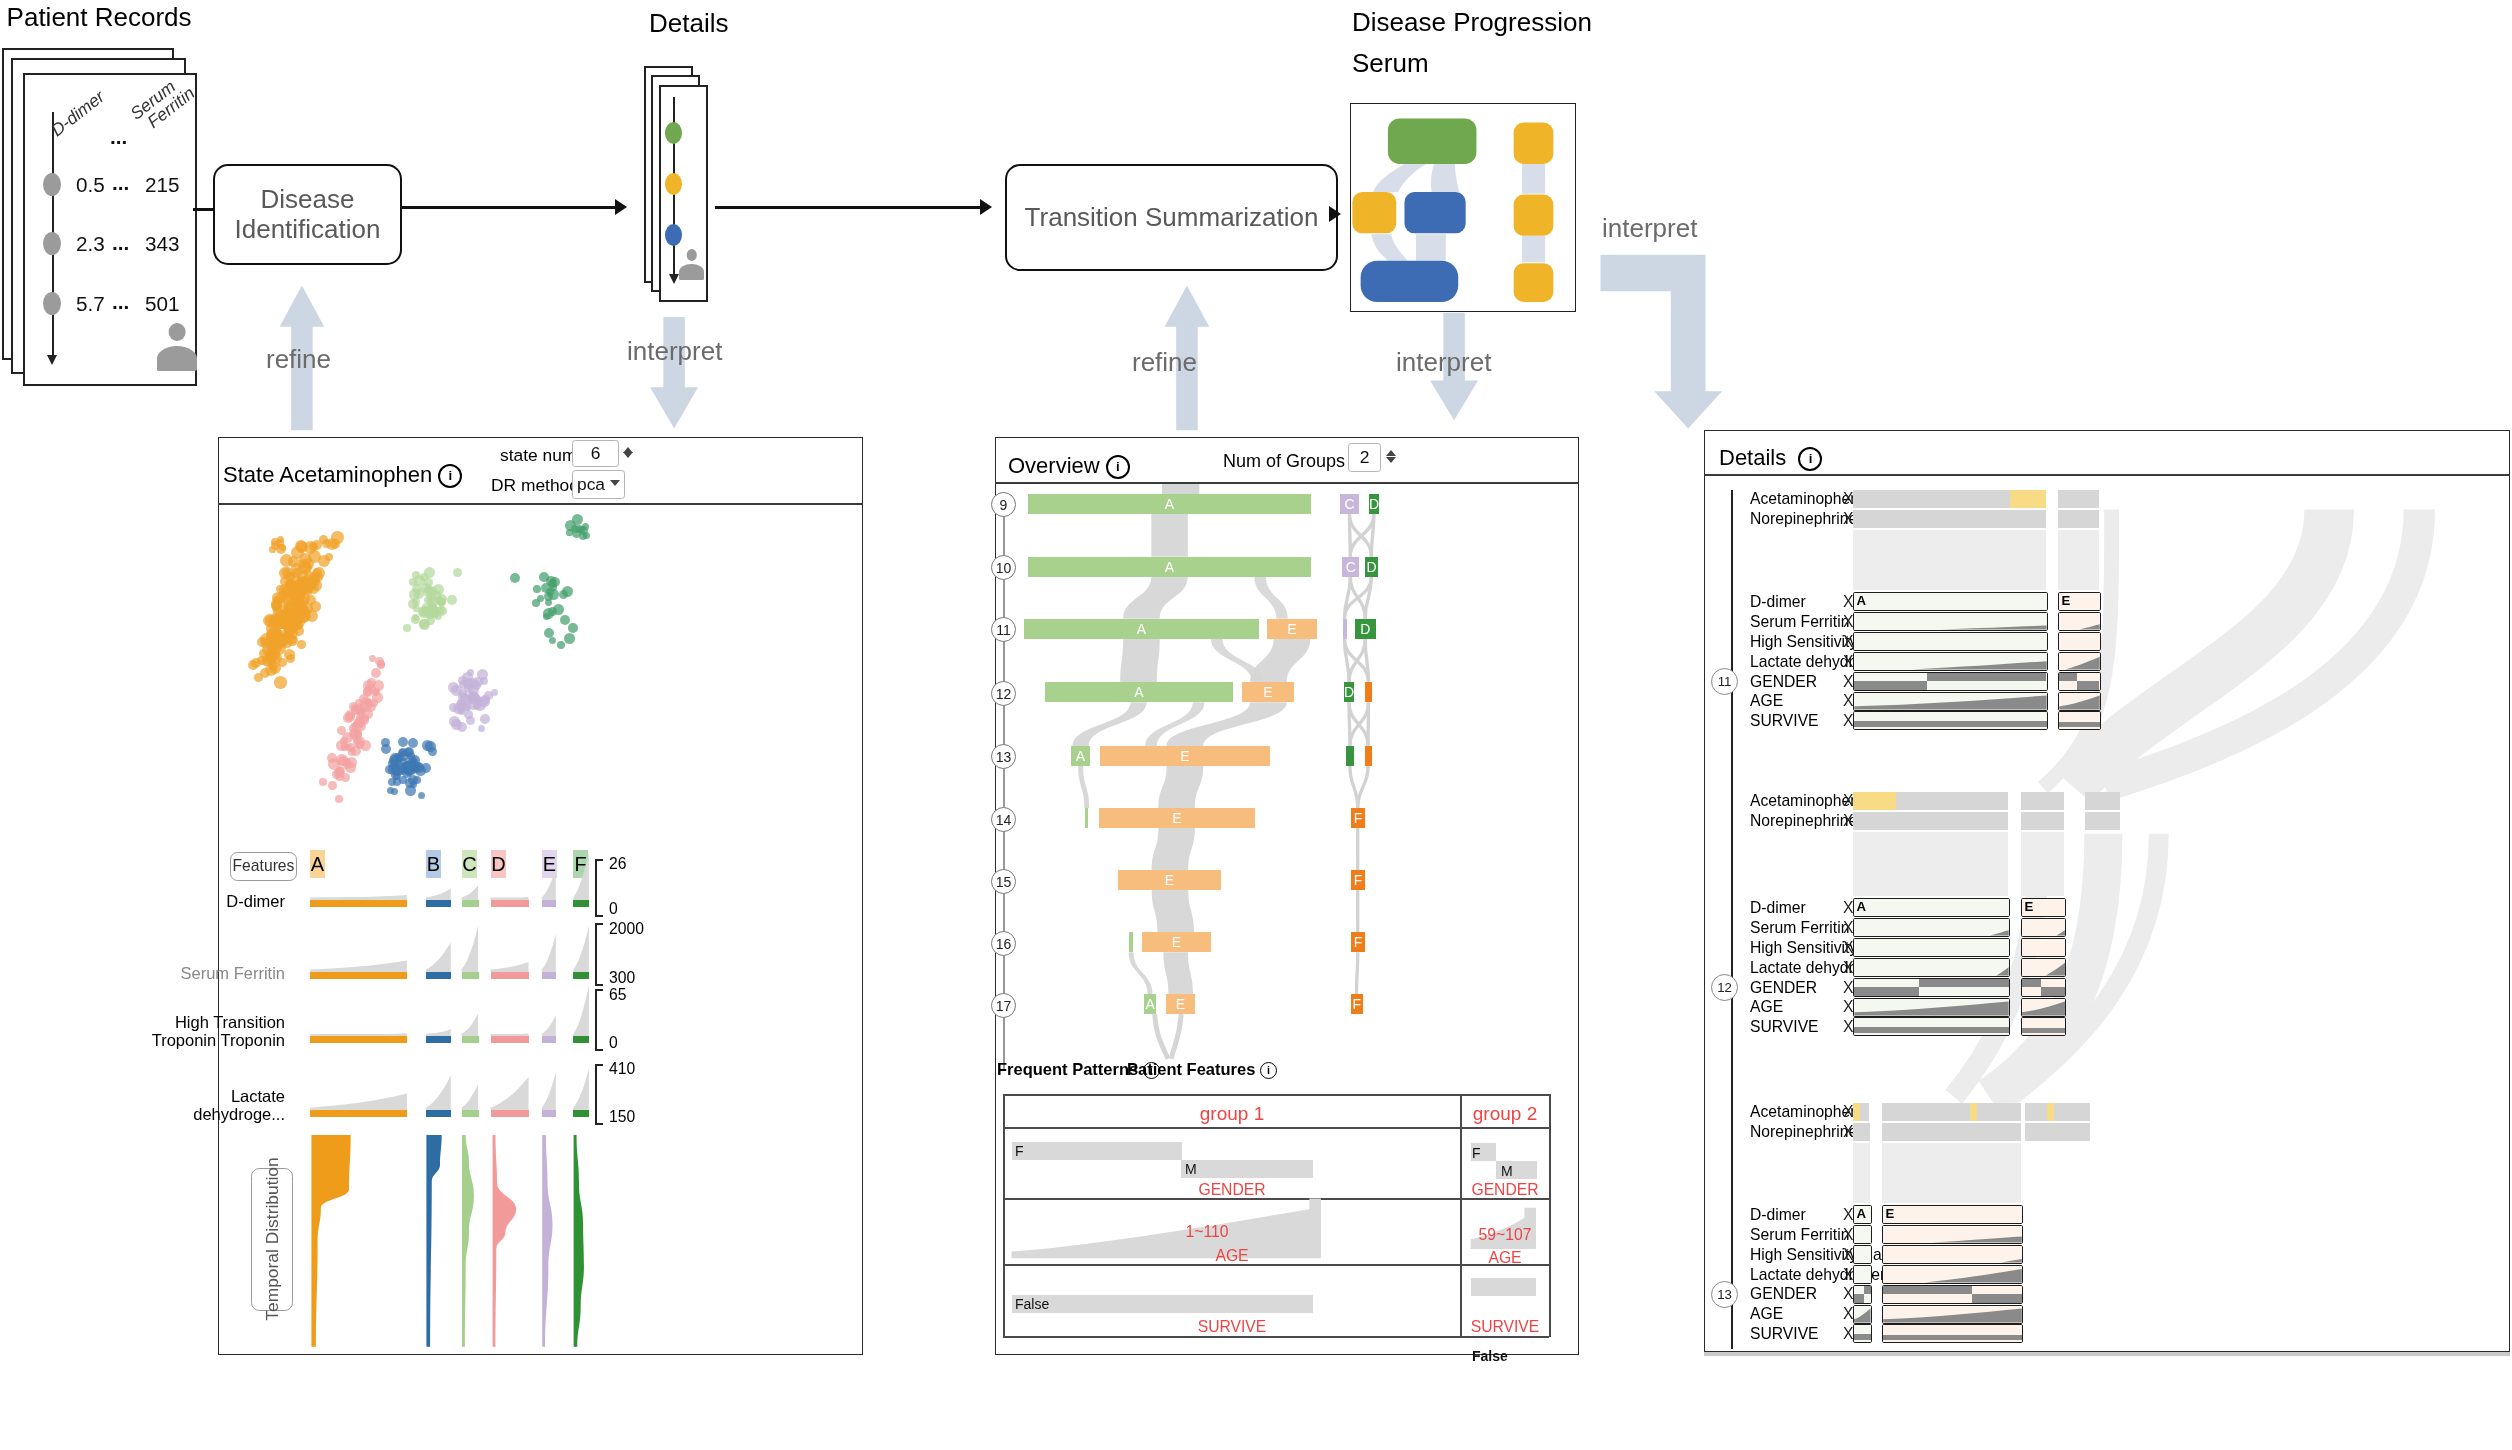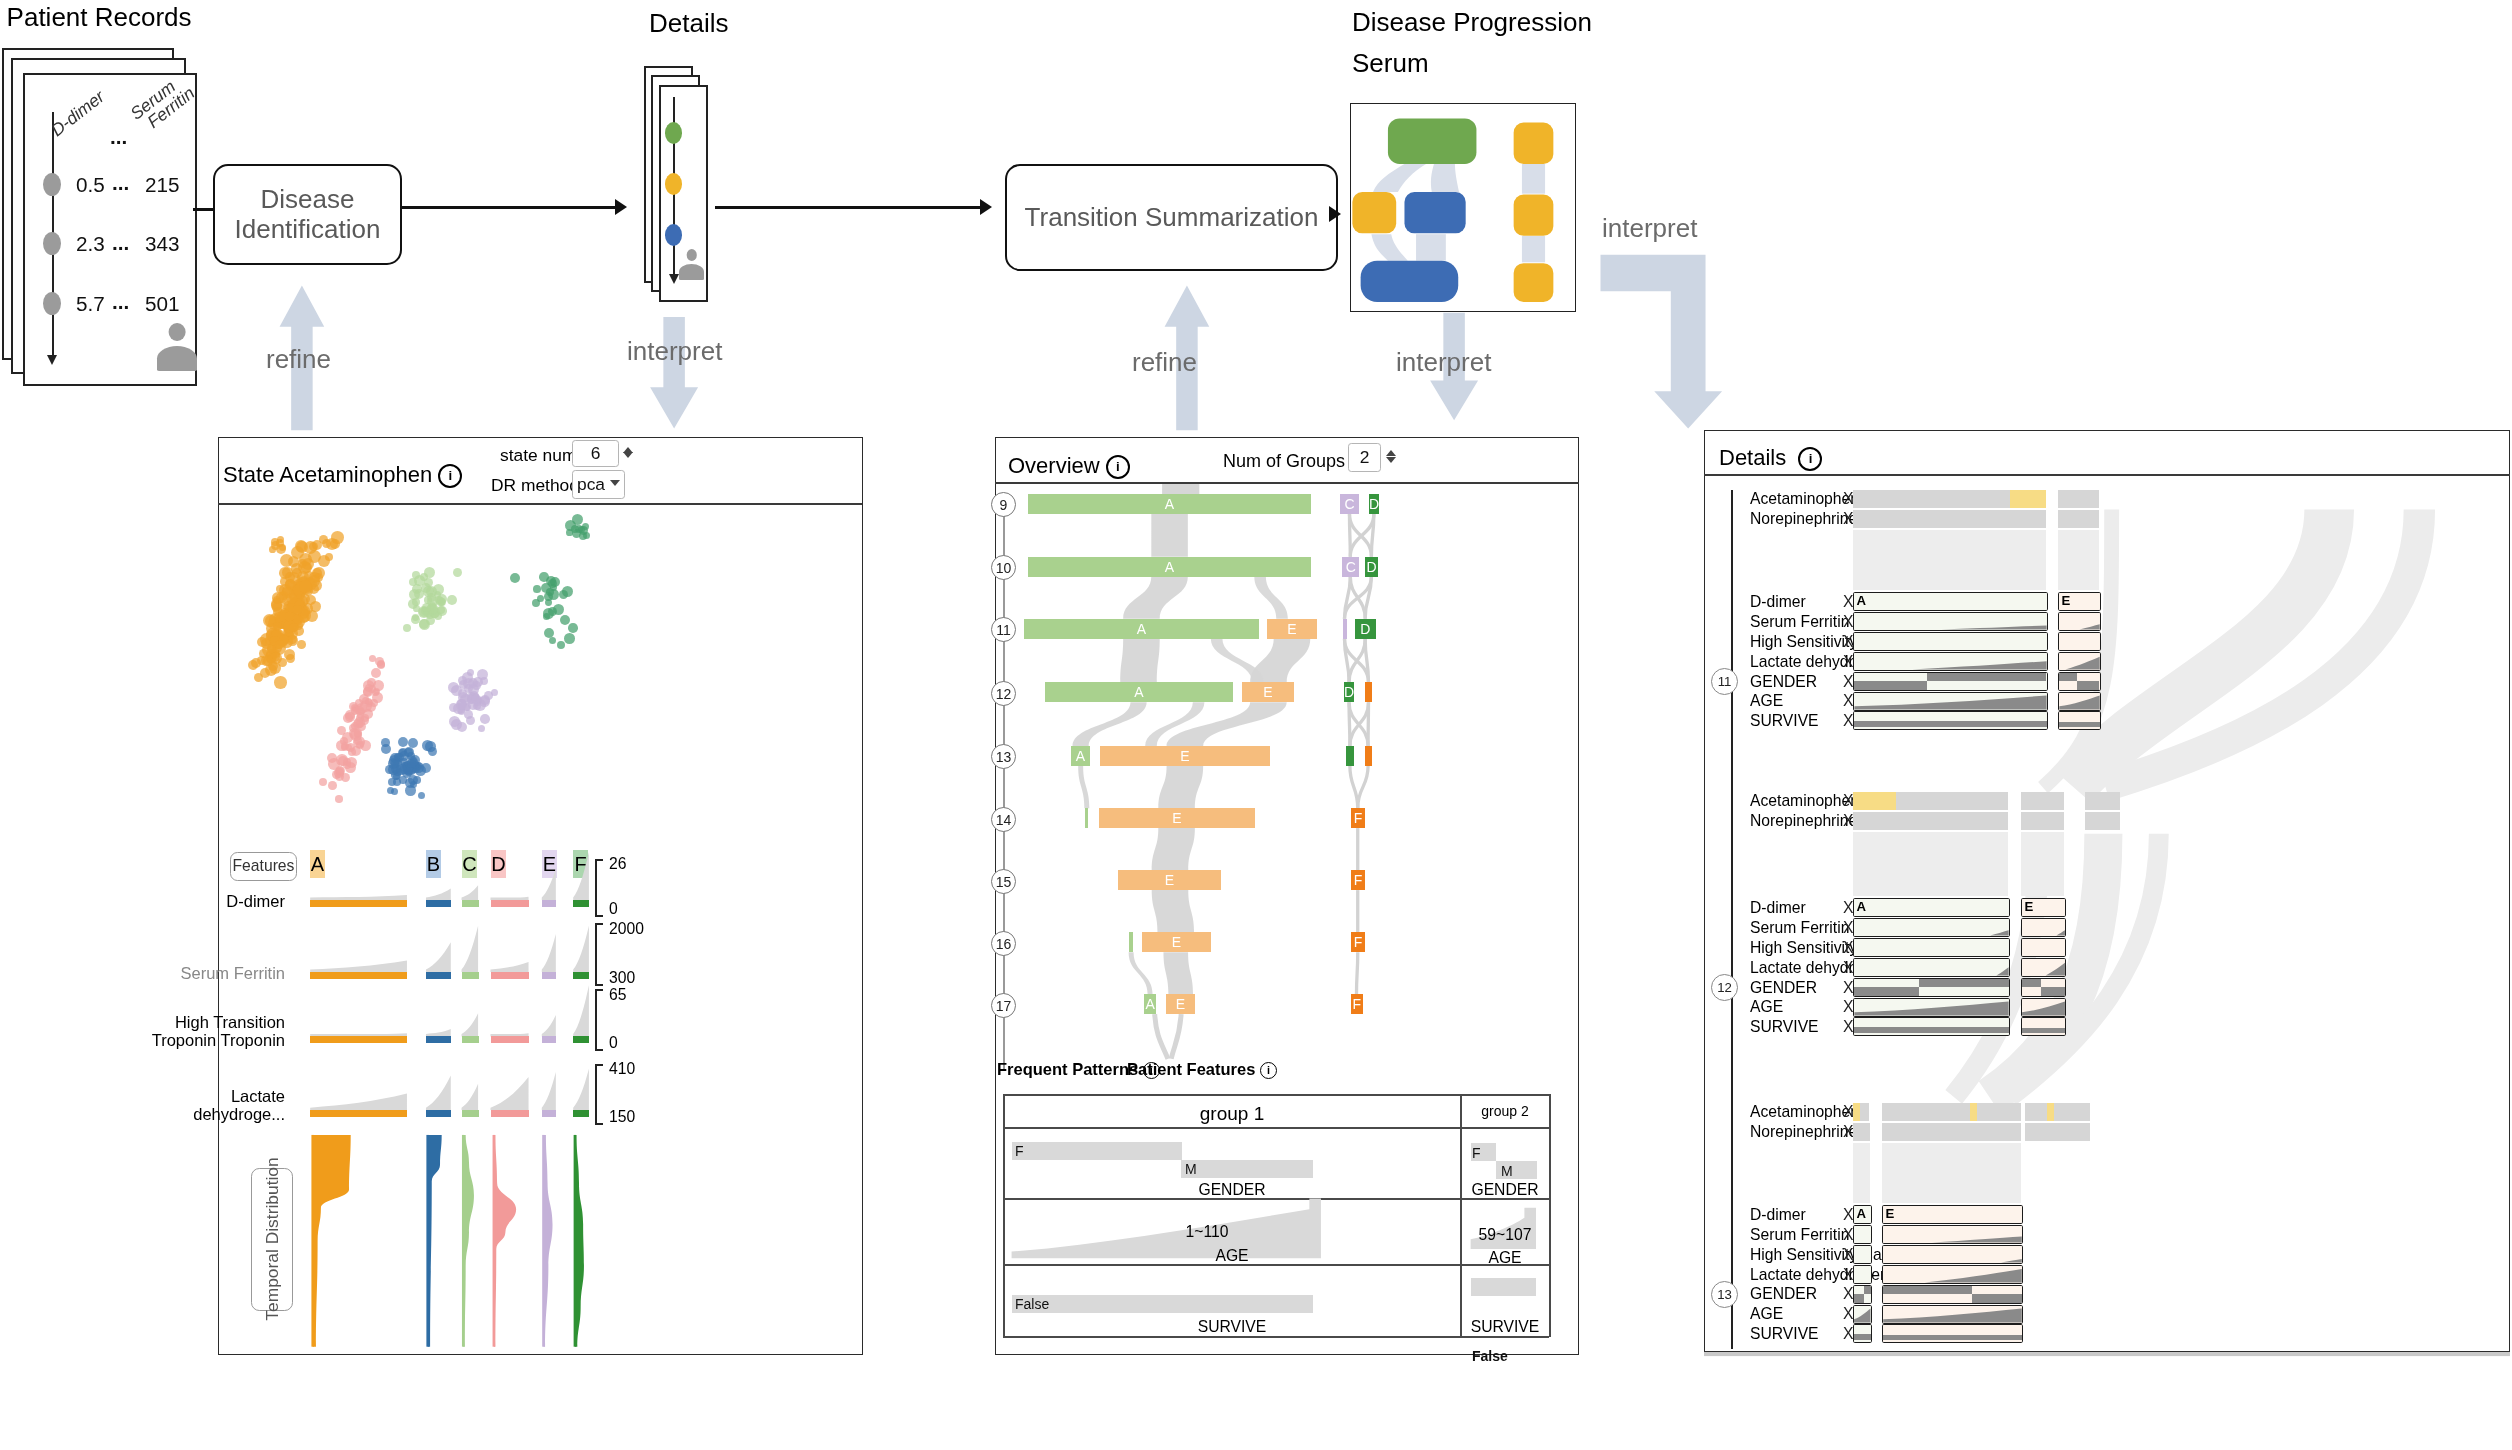--- a/index.html
+++ b/index.html
@@ -35,21 +35,21 @@
   .state-chip{position:absolute;width:15px;height:28px;display:flex;align-items:center;justify-content:center;font-size:20px;color:#000;}
   .frow-label{position:absolute;font-size:16.5px;color:#000;text-align:right;line-height:1.1;}
   .scale-num{position:absolute;font-size:15.7px;color:#000;}
   .tdl{position:absolute;border:1.7px solid #999;border-radius:8.3px;color:#555;font-size:17.4px;display:flex;align-items:center;justify-content:center;text-align:center;line-height:1.15;}
   .ov-bar{position:absolute;height:20px;display:flex;align-items:center;justify-content:center;color:#fff;font-size:14px;}
   .tstep{position:absolute;width:23px;height:23px;border:1.7px solid #777;border-radius:50%;background:#fff;color:#222;font-size:14px;display:flex;align-items:center;justify-content:center;}
   .sublabel{position:absolute;font-size:16.5px;font-weight:bold;color:#000;white-space:nowrap;}
   .tbl-line{position:absolute;background:#4a4a4a;}
   .gbar{position:absolute;background:#d9d9d9;}
   .gtext{position:absolute;font-size:14px;color:#111;white-space:nowrap;}
-  .gcap{position:absolute;font-size:15.7px;color:#000000;text-align:center;white-space:nowrap;}
+  .gcap{position:absolute;font-size:15.7px;color:#ef4444;text-align:center;white-space:nowrap;}
   .d-label{position:absolute;font-size:15.7px;color:#000;white-space:nowrap;}
   .d-x{position:absolute;font-size:15.7px;color:#222;}
   .d-box{position:absolute;height:16.5px;border:1.7px solid #1c1c1c;border-radius:1.7px;overflow:hidden;}
   .d-box .dark{position:absolute;background:#8a8a8a;}
   .d-letter{position:absolute;left:2.5px;top:0px;font-size:13.2px;font-weight:bold;color:#000;}
   .dbar{position:absolute;height:18px;}
   .circnum{position:absolute;width:25px;height:25px;border:1.7px solid #888;border-radius:50%;background:#fff;color:#222;font-size:13.2px;display:flex;align-items:center;justify-content:center;}
   svg{position:absolute;left:0;top:0;overflow:visible;}
 </style>
 </head>
@@ -873,21 +873,21 @@
 <div id="pf-table">
     <div class="tbl-line" style="left: 1003px; top: 1094px; width: 546px; height: 2.1px;"></div>
     <div class="tbl-line" style="left: 1003px; top: 1336px; width: 546px; height: 2.1px;"></div>
     <div class="tbl-line" style="left: 1003px; top: 1094px; width: 2.1px; height: 242px;"></div>
     <div class="tbl-line" style="left: 1549px; top: 1094px; width: 2.1px; height: 243px;"></div>
     <div class="tbl-line" style="left: 1003px; top: 1127px; width: 546px; height: 2.1px;"></div>
     <div class="tbl-line" style="left: 1003px; top: 1198px; width: 546px; height: 2.1px;"></div>
     <div class="tbl-line" style="left: 1003px; top: 1264px; width: 546px; height: 2.1px;"></div>
     <div class="tbl-line" style="left: 1460px; top: 1094px; width: 2.1px; height: 242px;"></div>
     <div class="gcap" style="left: 1232px; top: 1103px; transform: translateX(-50%); font-size: 19px;">group 1</div>
-    <div class="gcap" style="left: 1505px; top: 1103px; transform: translateX(-50%); font-size: 14px;">group 2</div>
+    <div class="gcap" style="left: 1505px; top: 1103px; transform: translateX(-50%); font-size: 19px;">group 2</div>
     <div class="gbar" style="left: 1012px; top: 1142px; width: 170px; height: 18px;"></div>
     <div class="gbar" style="left: 1181px; top: 1160px; width: 132px; height: 18px;"></div>
     <div class="gtext" style="left: 1015px; top: 1143px;">F</div>
     <div class="gtext" style="left: 1185px; top: 1161px;">M</div>
     <div class="gcap" style="left: 1232px; top: 1181px; transform: translateX(-50%); font-size: 15.7px;">GENDER</div>
     <div class="gbar" style="left: 1471px; top: 1143px; width: 25px; height: 18px;"></div>
     <div class="gbar" style="left: 1496px; top: 1161px; width: 41px; height: 18px;"></div>
     <div class="gtext" style="left: 1472px; top: 1145px;">F</div>
     <div class="gtext" style="left: 1501px; top: 1163px;">M</div>
     <div class="gcap" style="left: 1505px; top: 1181px; transform: translateX(-50%); font-size: 15.7px;">GENDER</div>

